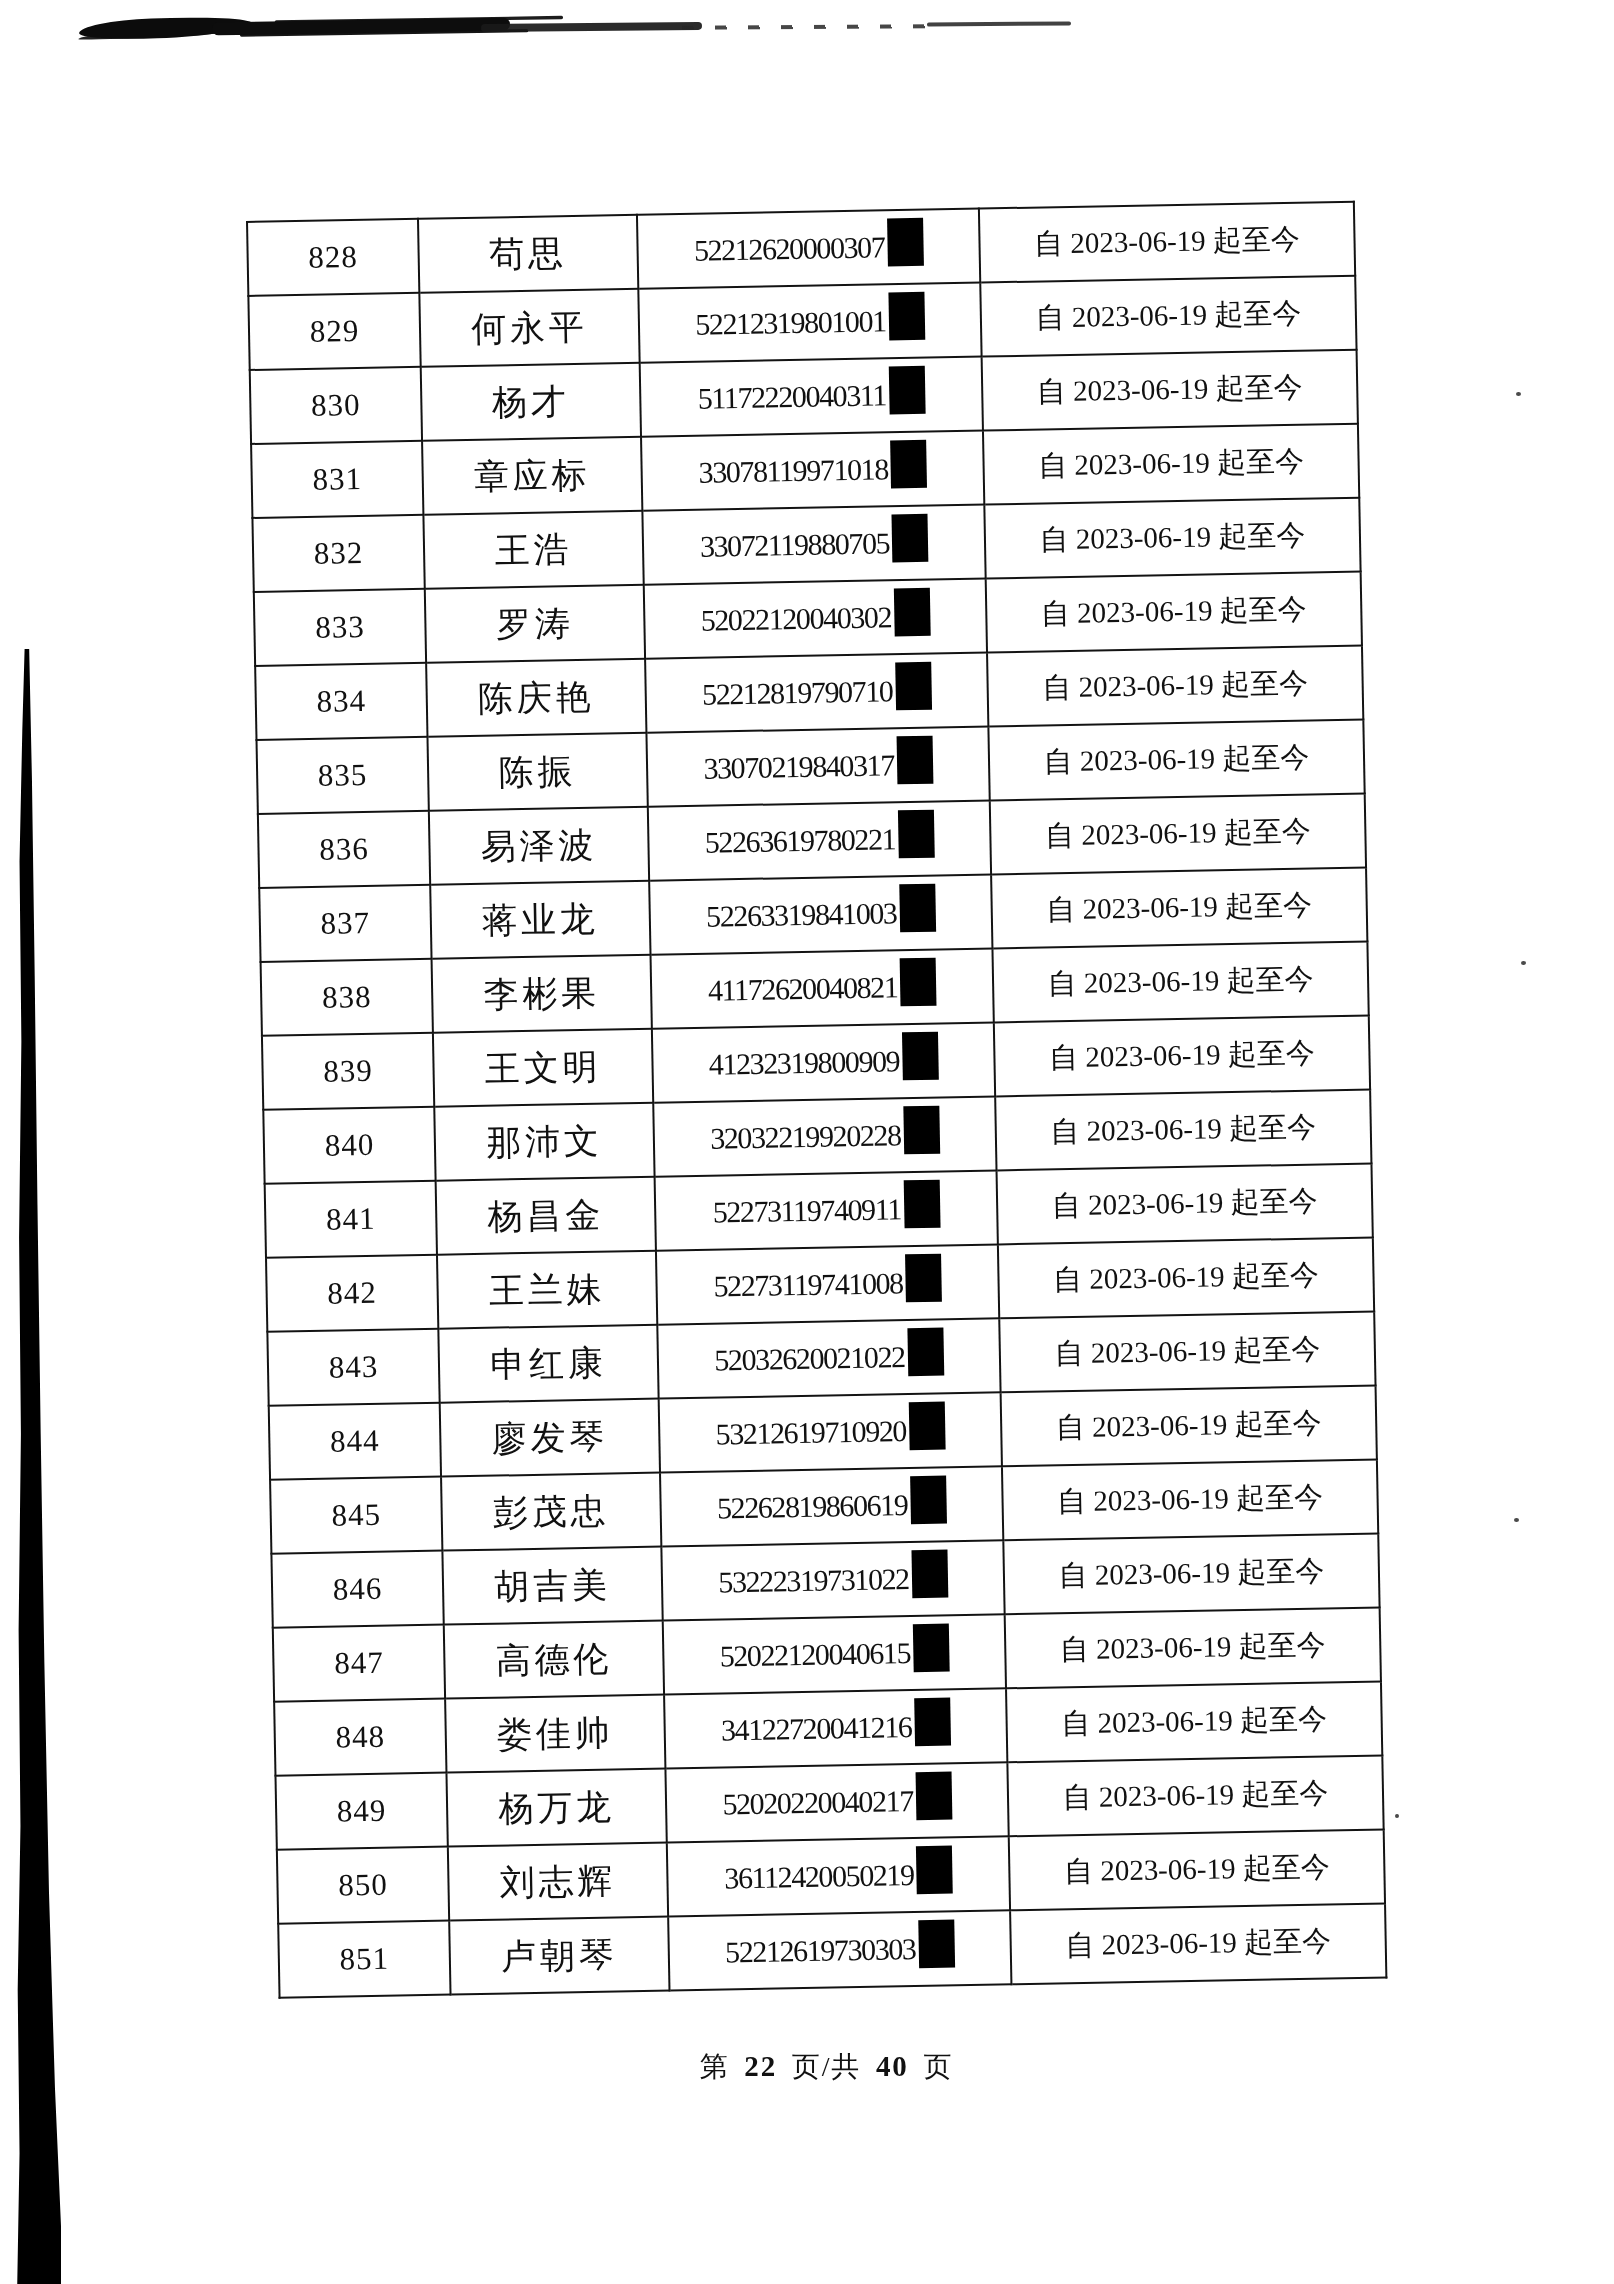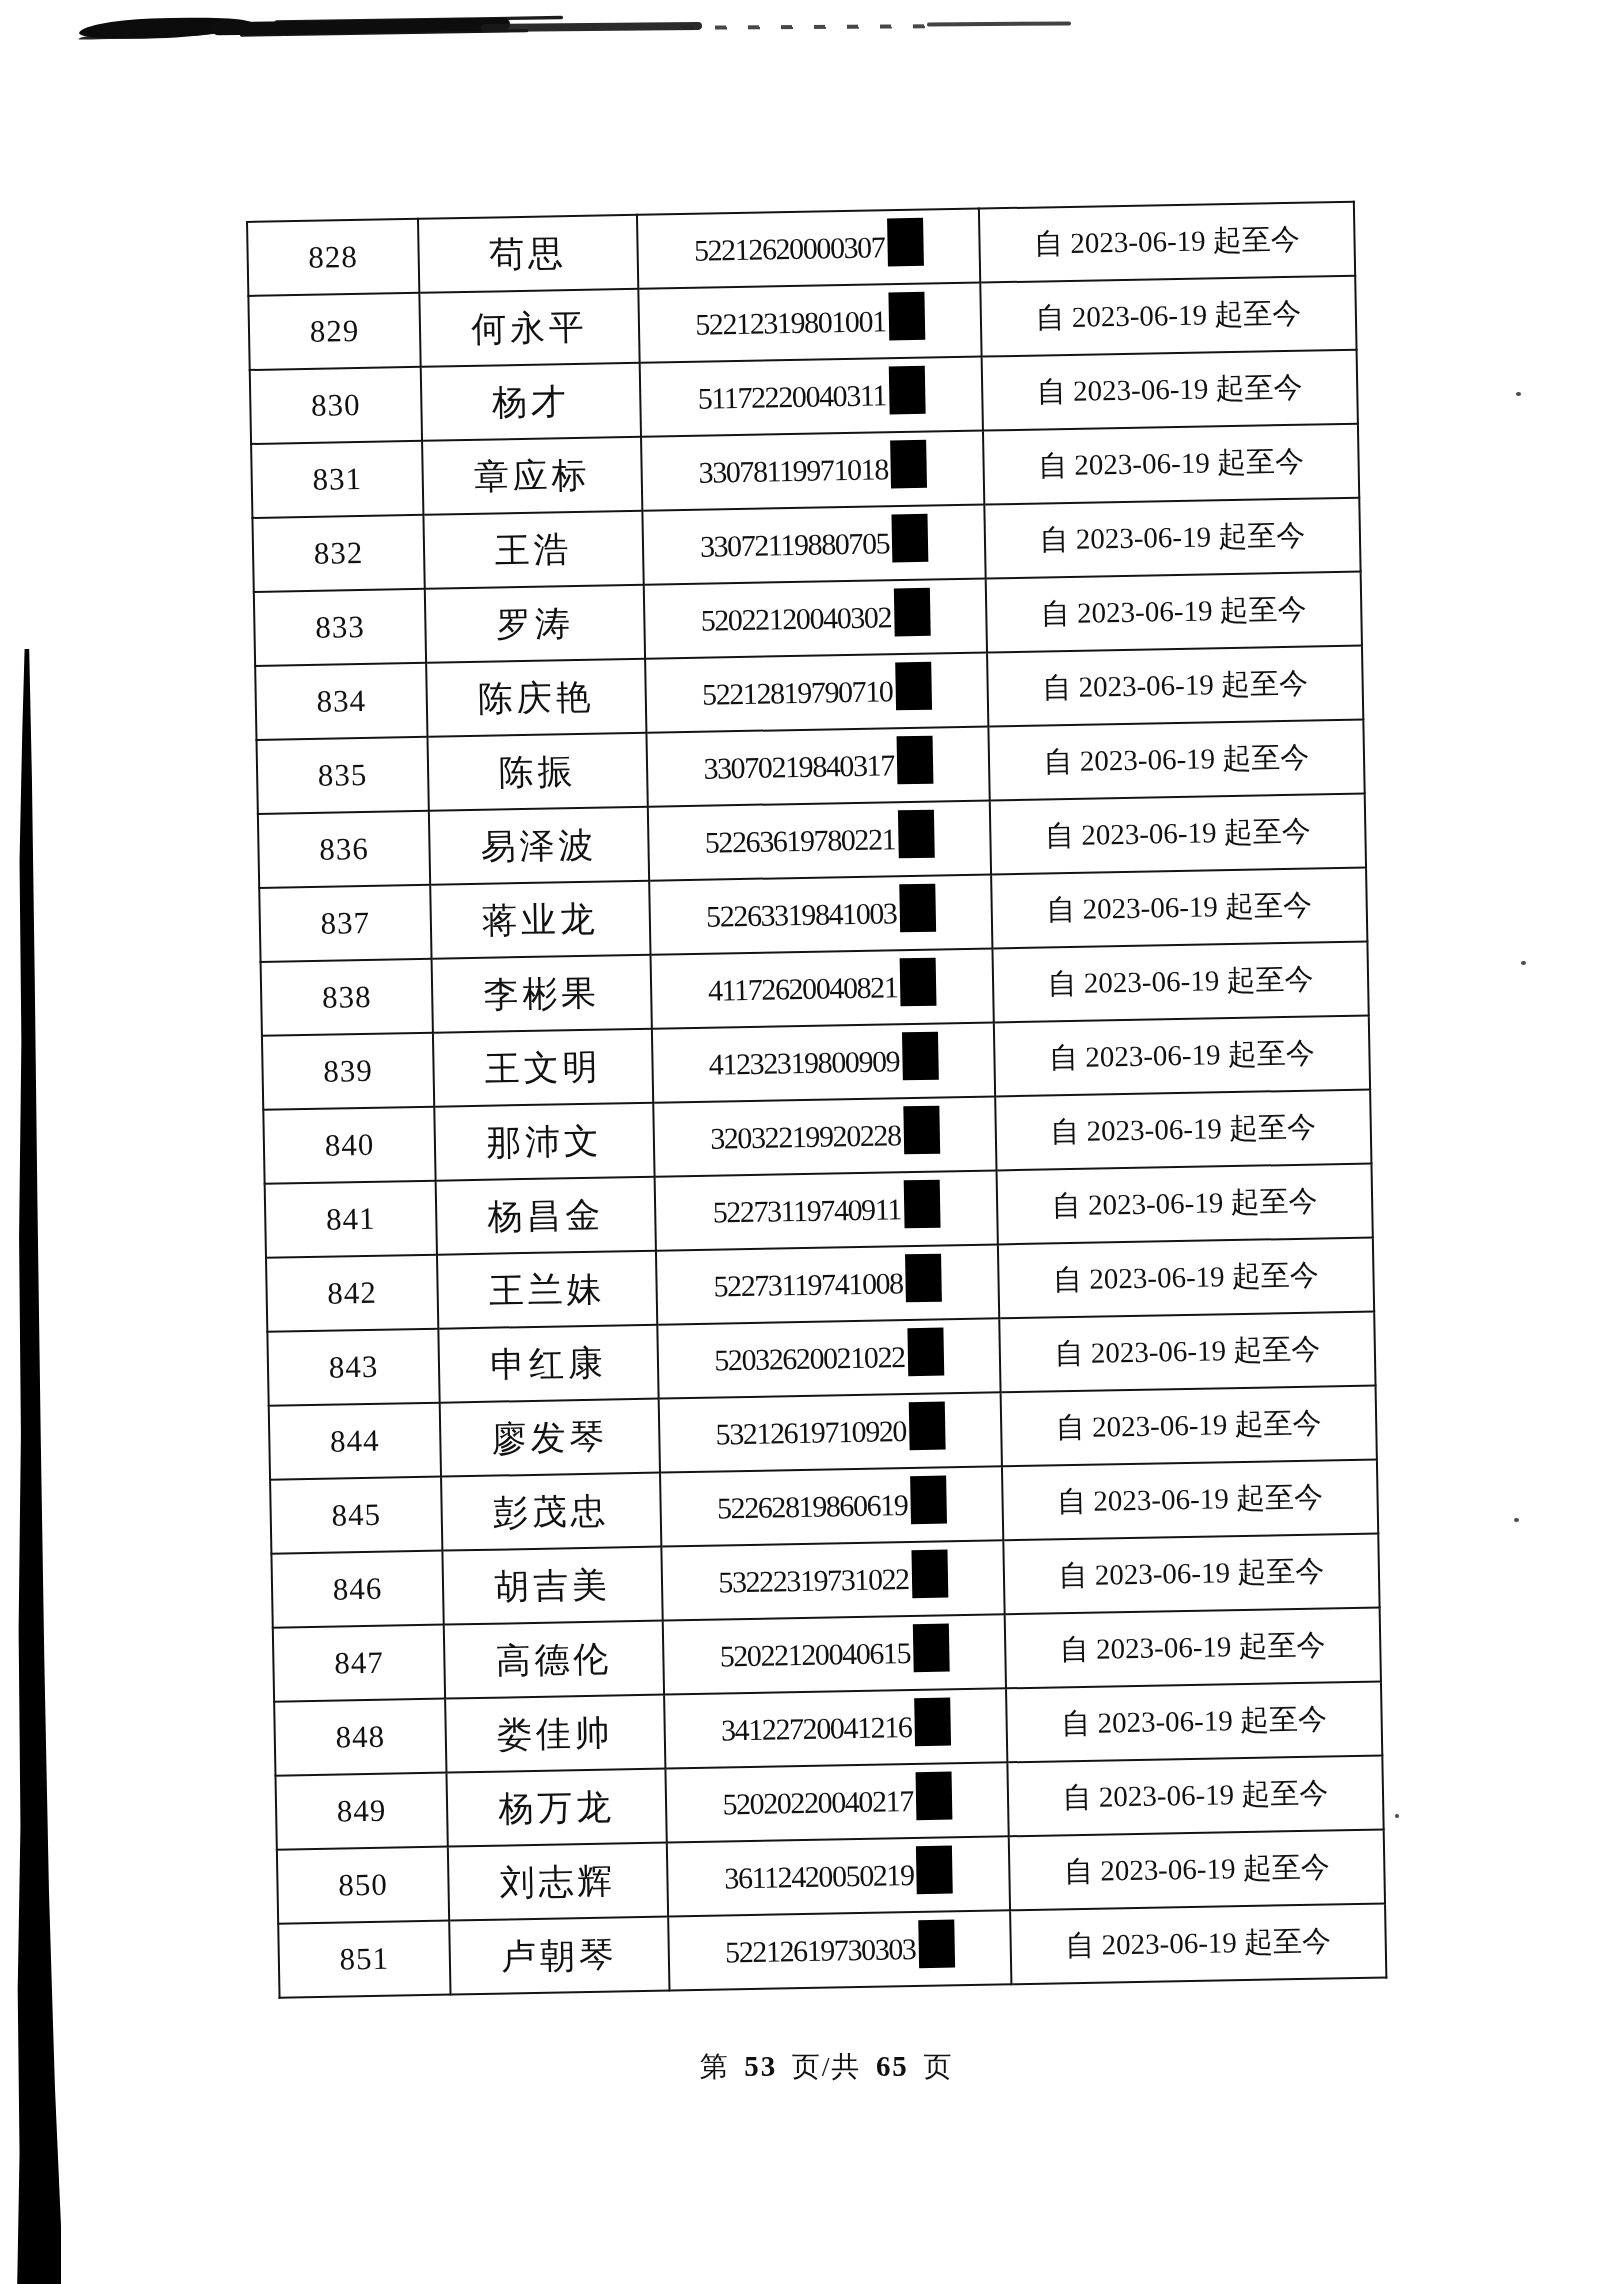--- a/index.html
+++ b/index.html
@@ -344,20 +344,20 @@
         </span>
       </td>
       <td class="c-period">自 2023-06-19 起至今</td>
     </tr>
         </tbody>
     </table>
   </div>
 
   <div class="footer">
     <span>第</span>
-    <b>53</b>
+    <b>22</b>
     <span>页/共</span>
-    <b>65</b>
+    <b>40</b>
     <span>页</span>
   </div>
 
 </div>
 
 
 </body></html>

